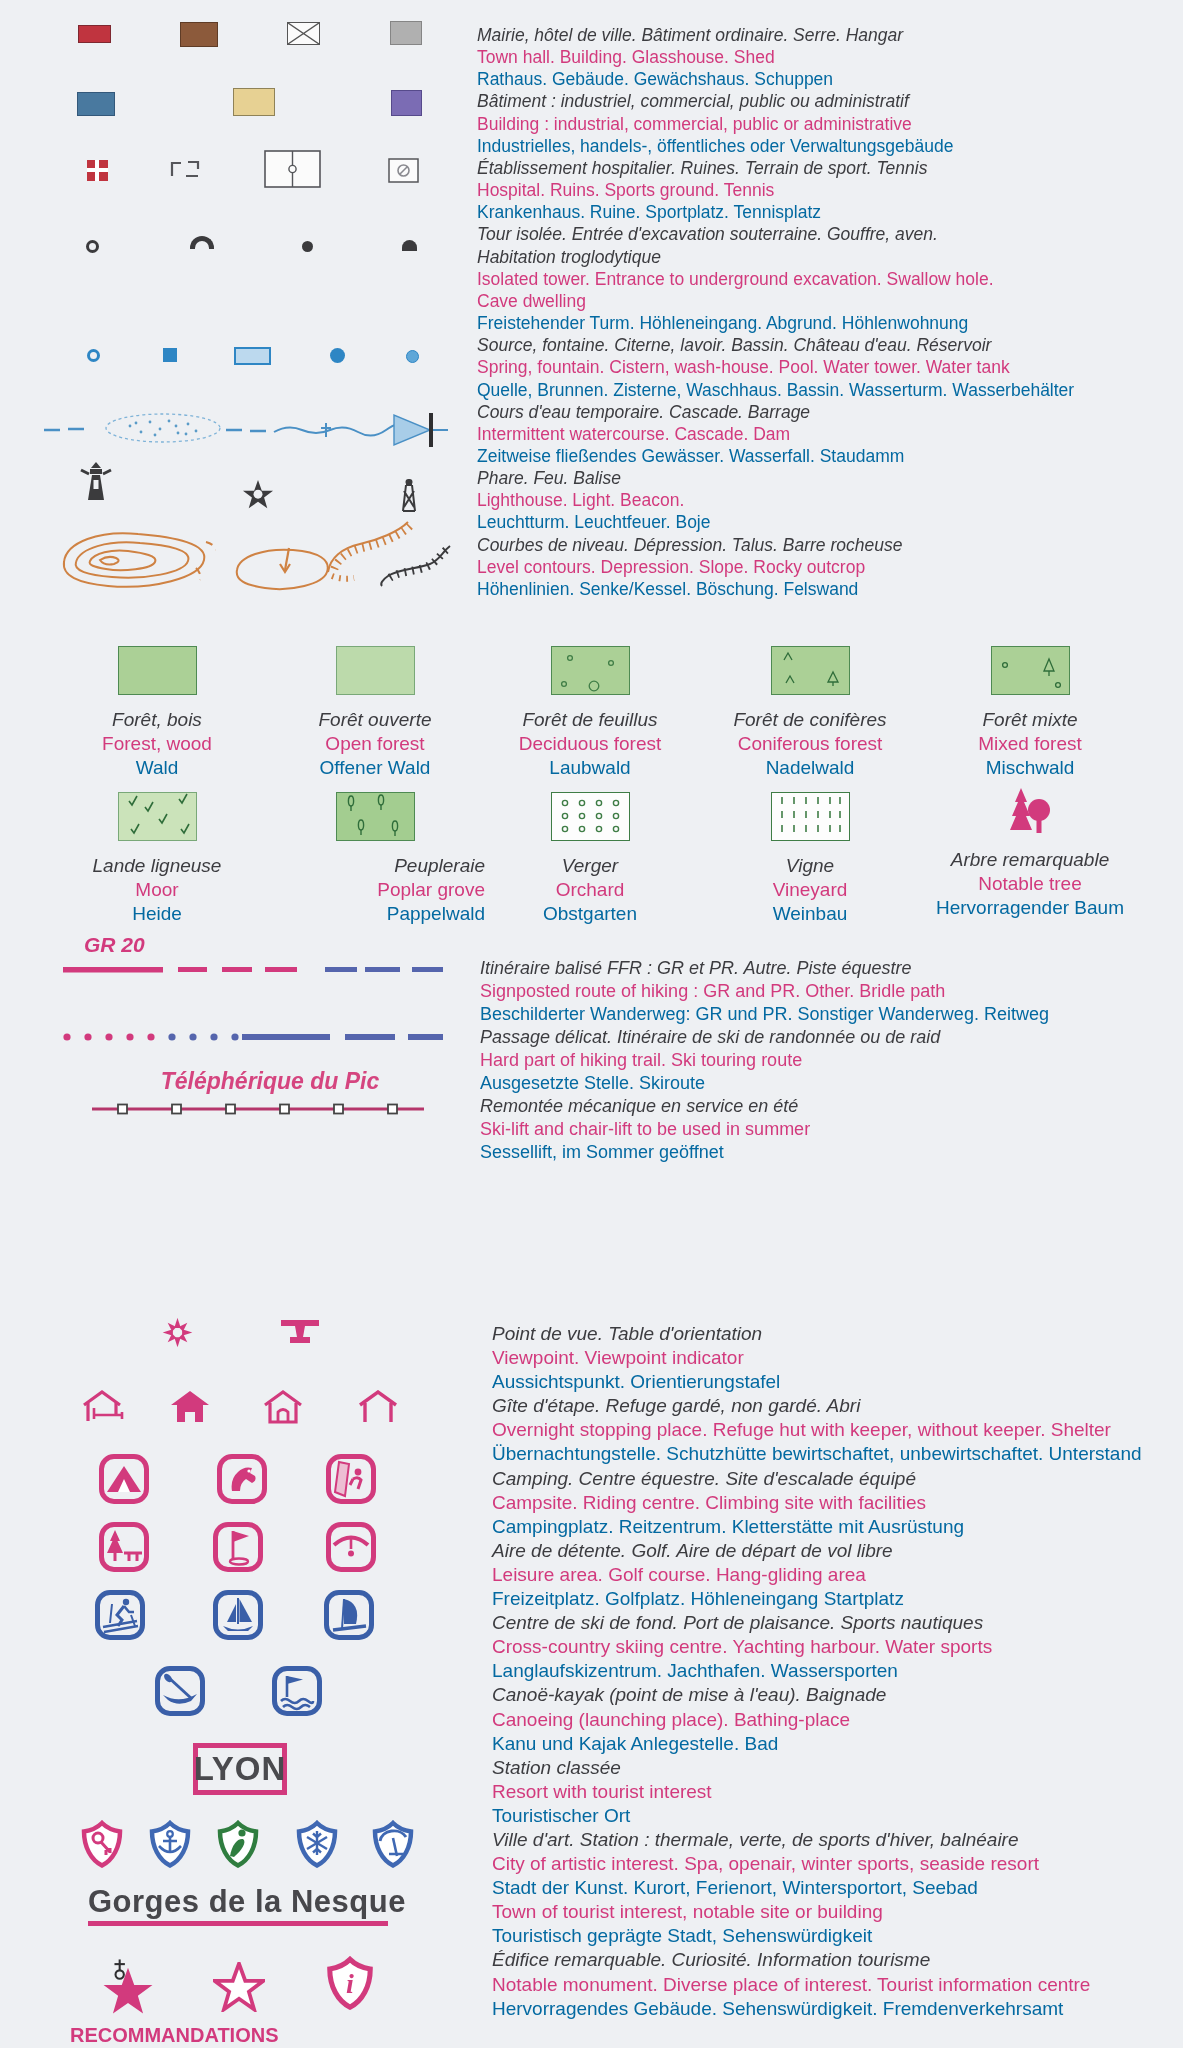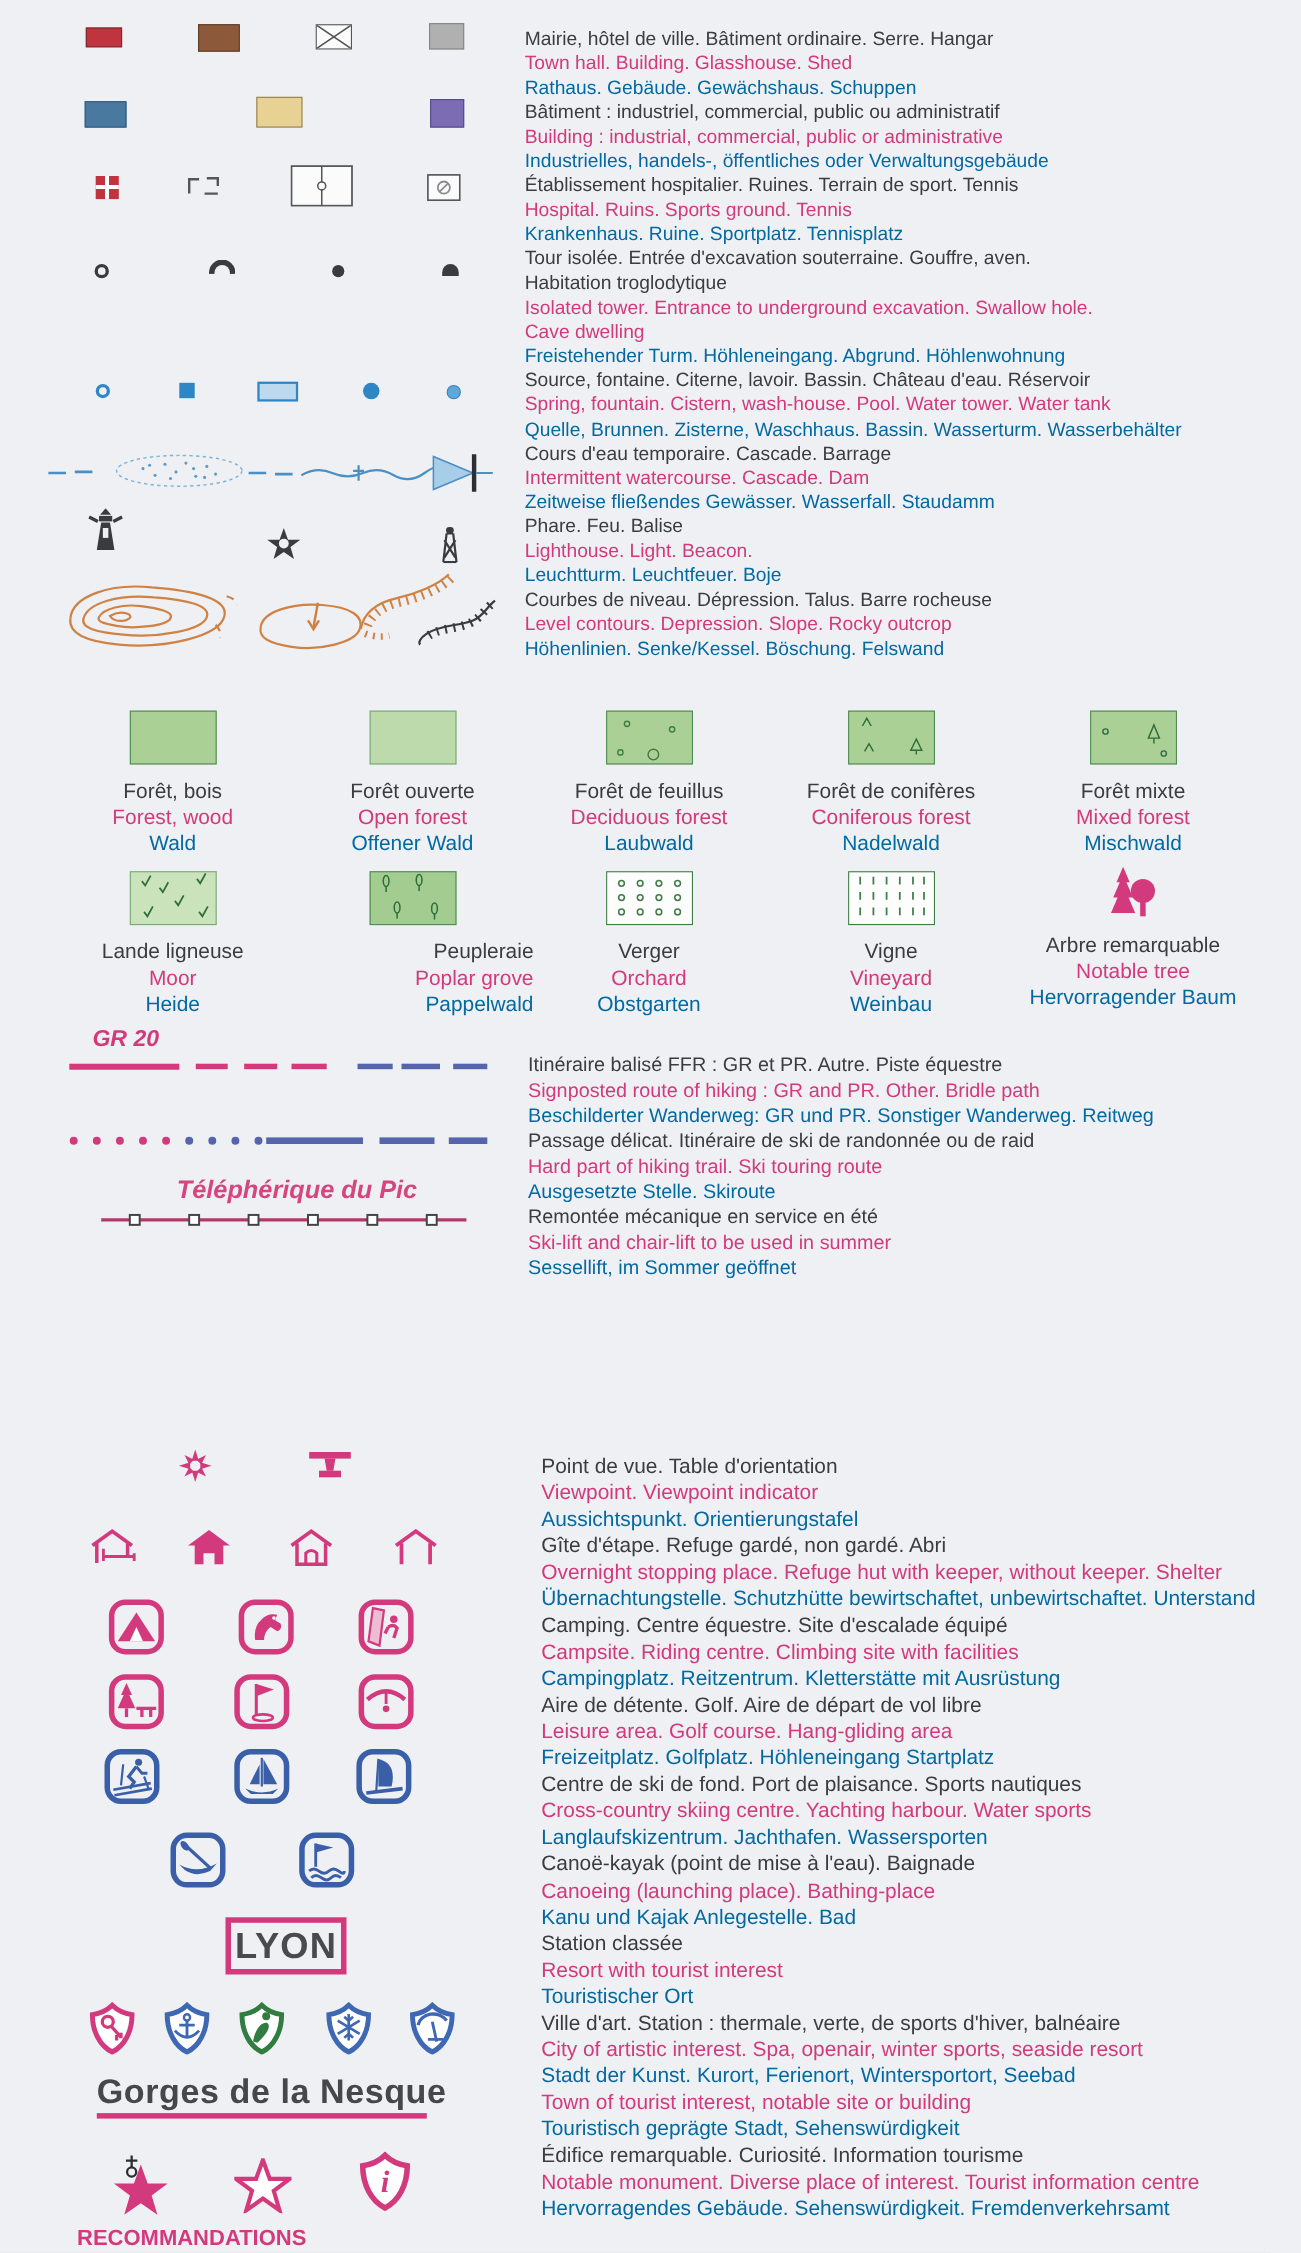--- a/index.html
+++ b/index.html
@@ -1,21 +1,21 @@
 <!DOCTYPE html>
 <html><head>
 <meta charset="utf-8">
 <style>
   html,body{margin:0;padding:0;background:#dfe1e6;}
   .page{position:relative;width:1183px;height:2048px;background:#eef0f3;
         font-family:"Liberation Sans",sans-serif;overflow:hidden;}
   .abs{position:absolute;}
   .txt{position:absolute;white-space:nowrap;}
   .line{white-space:nowrap;}
-  .fr{color:#3c3c40;}
+  .fr{color:#3c3c40;font-style:italic;}
   .en{color:#d23a7d;}
   .de{color:#0369a1;}
   .top-lines{left:477px;top:24px;font-size:17.5px;line-height:22.15px;}
   .mid-lines{left:480px;top:957px;font-size:18px;line-height:23px;}
   .bot-lines{left:448px;top:1322px;font-size:19px;line-height:24.1px;margin-left:44px;}
   
   .sw-red{left:78px;top:25px;width:31px;height:16px;background:#c0343f;border:1px solid #7e2830;}
   .sw-brown{left:180px;top:22px;width:36px;height:23px;background:#8c5a3b;border:1px solid #5f3c26;}
   .sw-serre{left:287px;top:22px;width:31px;height:21px;background:#fbfbfb;border:1.5px solid #555;}
   .sw-hangar{left:390px;top:21px;width:30px;height:22px;background:#b0b0b0;border:1px solid #858585;}
@@ -46,21 +46,21 @@
   .gl{background:#cbe3ba;border:1px solid #79a878;}
   .gp{background:#a3cd90;border:1px solid #4e8a52;}
   .sw.none{background:none;border:none;}
   
   .gr-label{left:84px;top:933px;font-size:21px;font-style:italic;font-weight:bold;color:#d23a7d;}
   .cable-label{left:158px;top:1068px;width:224px;text-align:center;font-size:23px;font-style:italic;font-weight:bold;color:#d5457f;}
   
   .ric{position:absolute;width:40px;height:40px;border:5px solid #d23a7d;border-radius:15px;}
   .ric.navy{border-color:#3a5fa8;}
   
-  .town-box{left:205px;top:1743px;width:110px;height:52px;border:5px solid #d23a7d;box-sizing:border-box;
+  .town-box{left:193px;top:1743px;width:94px;height:52px;border:5px solid #d23a7d;box-sizing:border-box;
             display:flex;align-items:center;justify-content:center;font-size:33px;font-weight:bold;color:#4a4a4e;letter-spacing:1px;}
   .site-name{left:88px;top:1884px;font-size:31px;font-weight:bold;color:#47474b;letter-spacing:.5px;}
   .site-underline{left:88px;top:1921px;width:300px;height:5px;background:#d23a7d;}
   .recom{left:70px;top:2024px;font-size:20px;font-weight:bold;color:#d23a7d;}
 </style>
 </head>
 <body>
 
 <div class="page">
 

